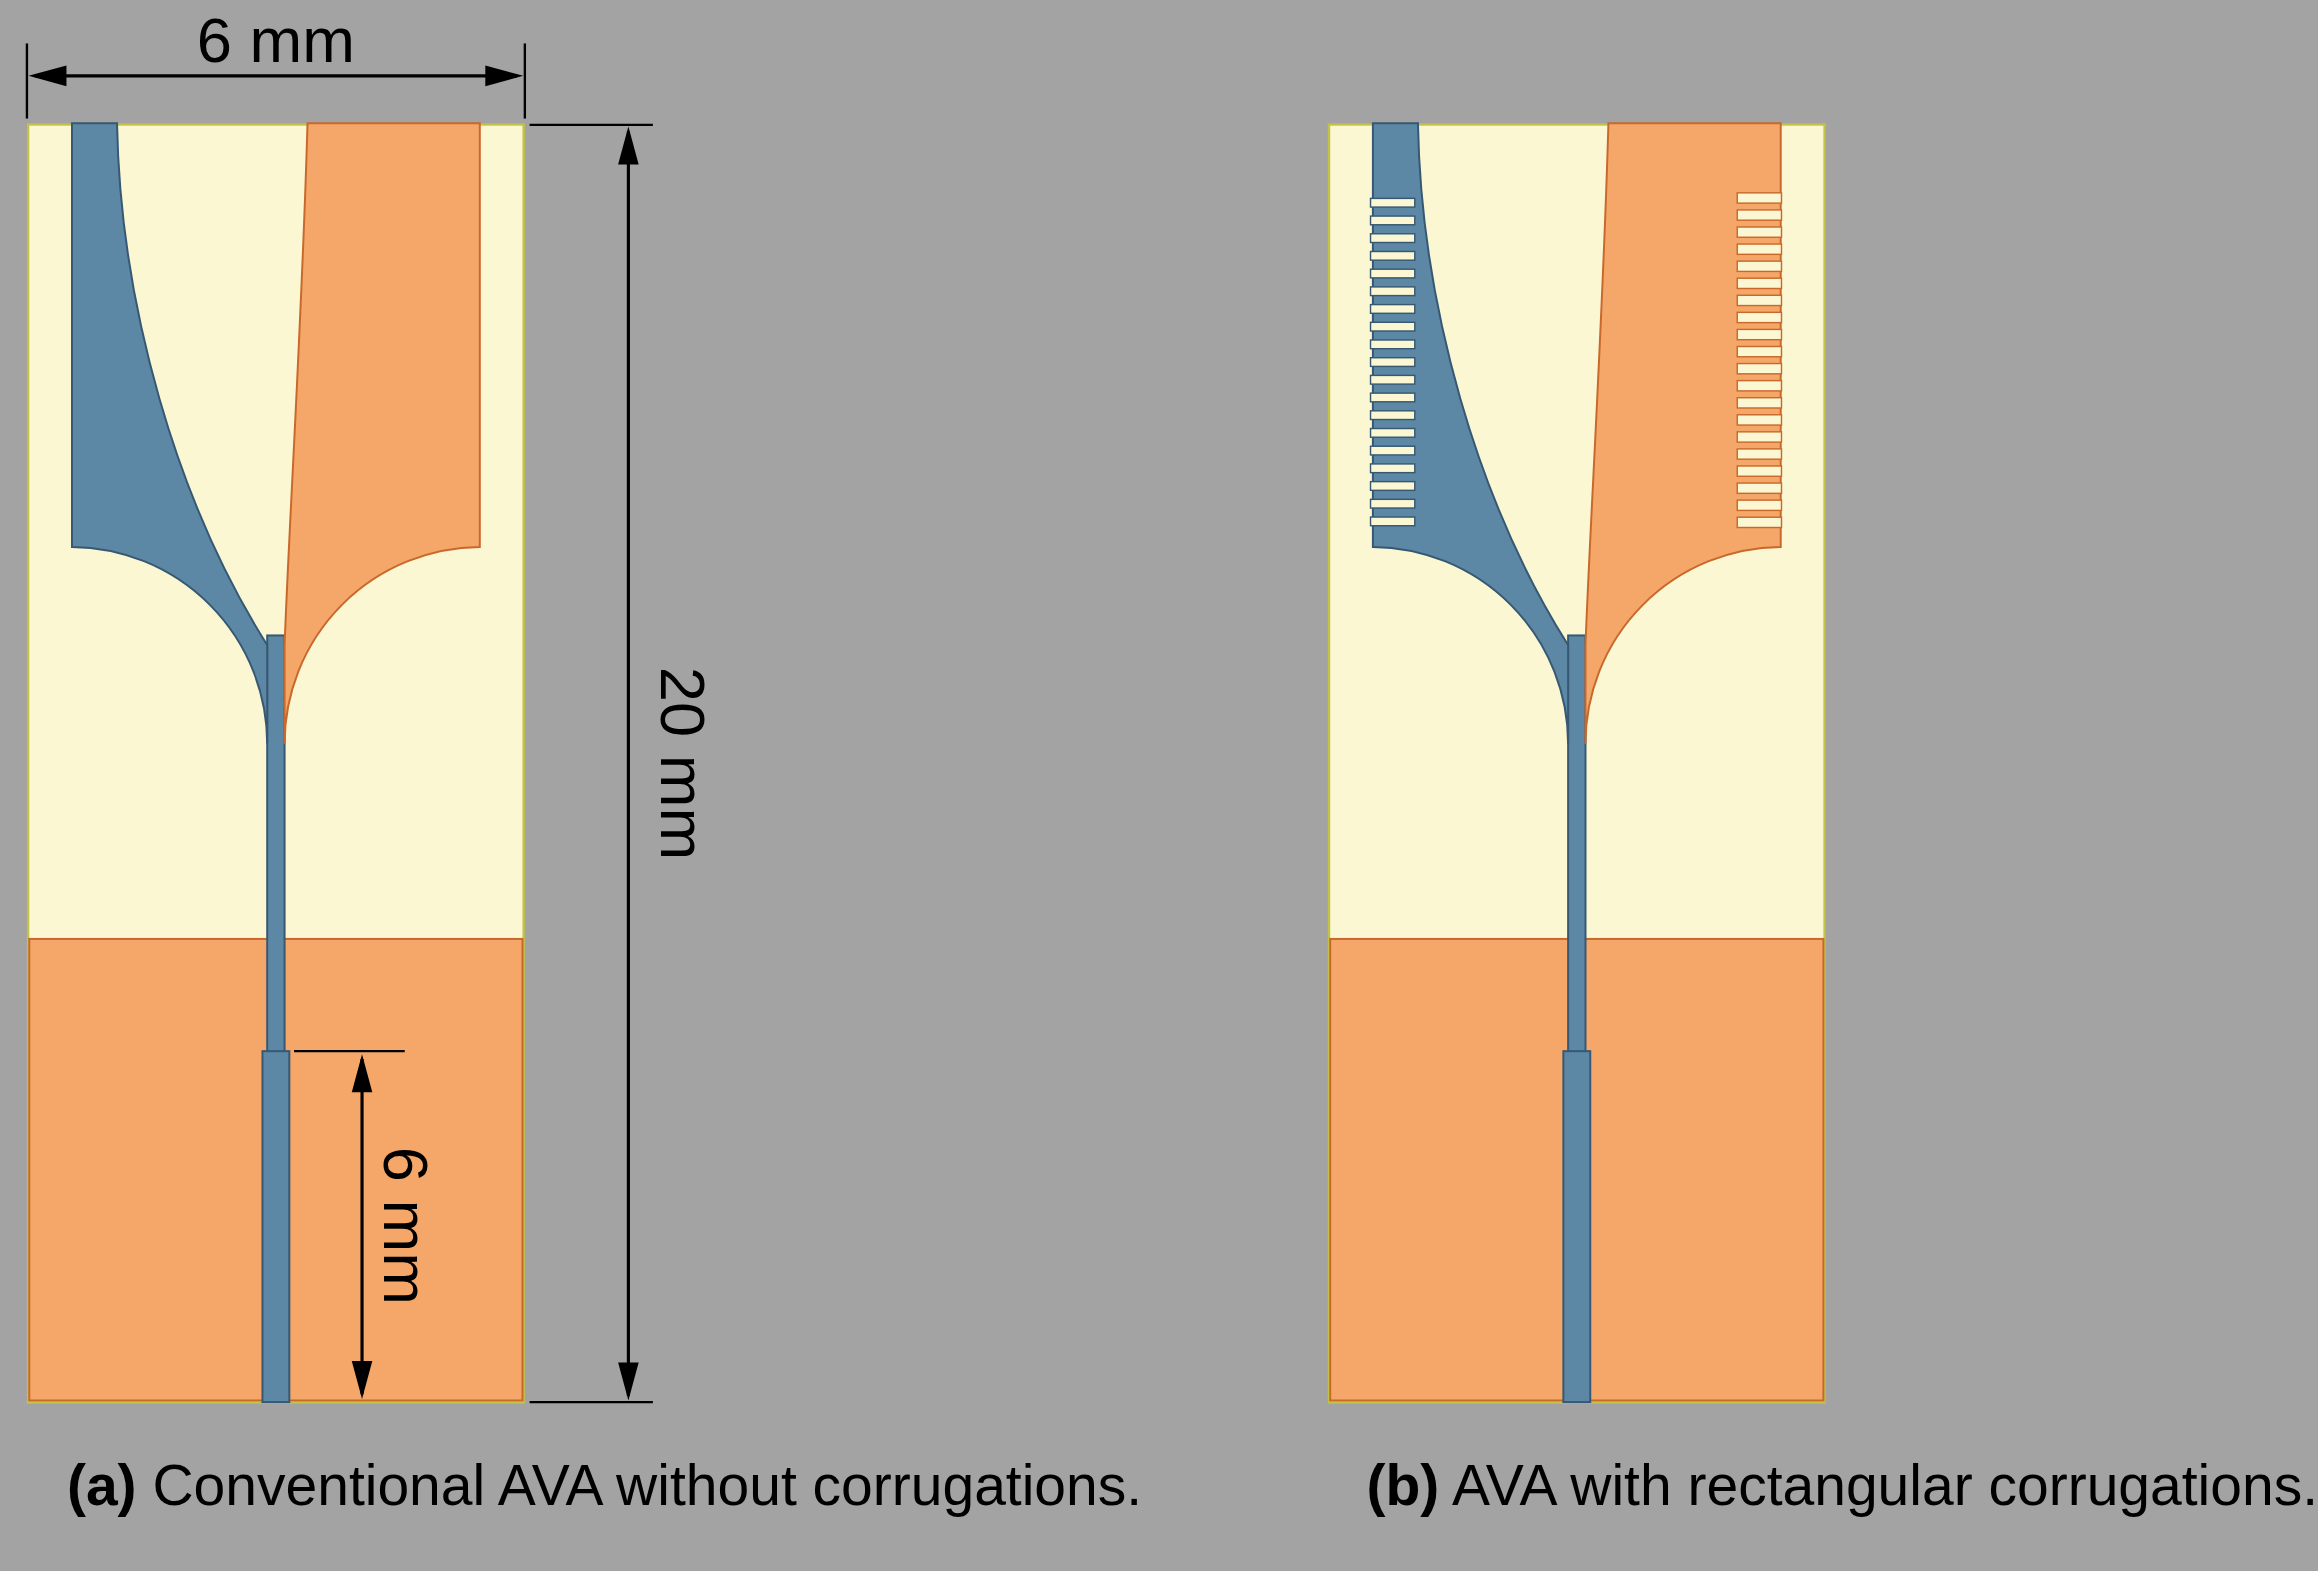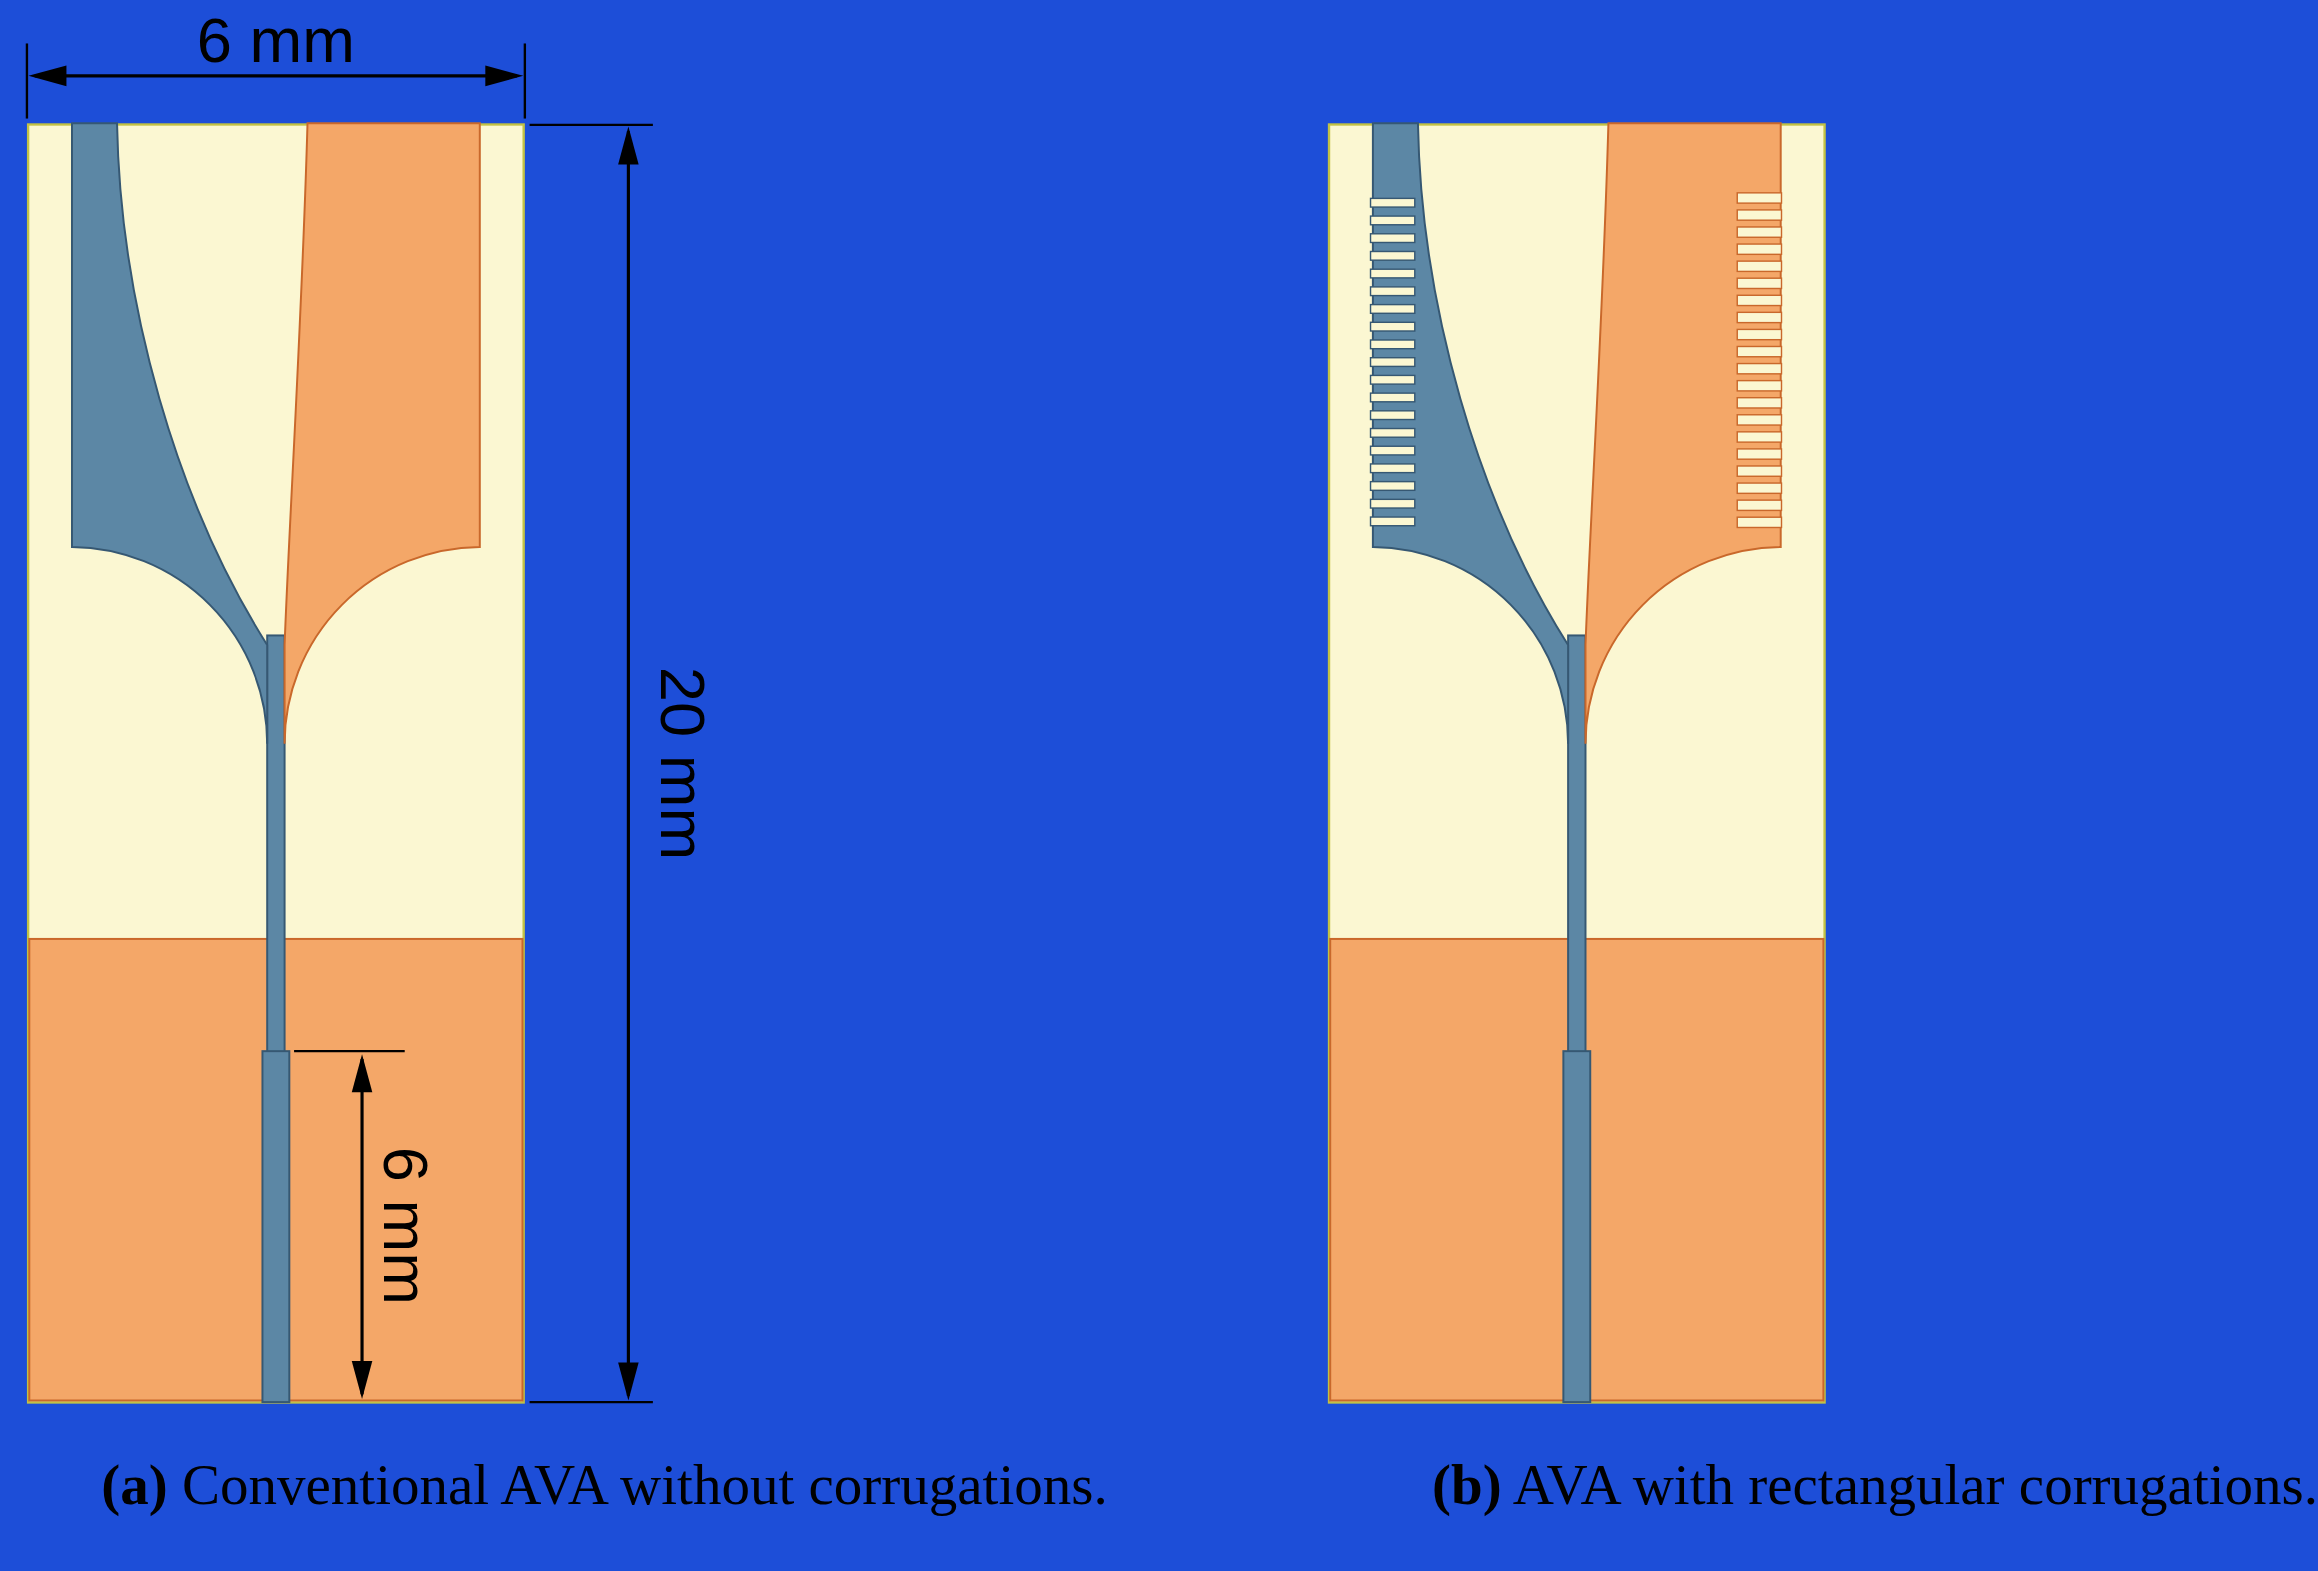--- a/index.html
+++ b/index.html
@@ -1,20 +1,20 @@
 <!DOCTYPE html>
 <html style="--substrate: #FBF7D2; --substrate-border: #C2C244; --copper: #F4A768; --copper-outline: #C9682B; --back-conductor: #5C87A5; --back-outline: #365873; --dimension-ink: #000000;font-size:12.6px"><head>
 <meta charset="utf-8">
 <style>
   html,body { margin:0; padding:0; background:#ffffff; }
   .canvas {
     position: relative;
     width: 2319px;
     height: 1572px;
-    background: #1d4ed8;
+    background: #a3a3a3;
     font-family: "Liberation Serif", serif;
   }
   .canvas svg { position:absolute; left:0; top:0; }
 
   
   .substrate   { fill: var(--substrate); stroke: var(--substrate-border); stroke-width: 3; }
   .copper      { fill: var(--copper); stroke: var(--copper-outline); stroke-width: 2.5; }
   .back        { fill: var(--back-conductor); stroke: var(--back-outline); stroke-width: 2.5; }
   .slot-blue   { fill: var(--substrate); stroke: var(--back-outline); stroke-width: 1.8; }
   .slot-orange { fill: var(--substrate); stroke: var(--copper-outline); stroke-width: 1.8; }
@@ -25,21 +25,21 @@
   .arrow    { fill: var(--dimension-ink); stroke: none; }
   .dim-label {
     font-family: "Liberation Sans", sans-serif;
     font-size: 80px;
     fill: var(--dimension-ink);
   }
 
   .caption {
     position: absolute;
     top: 1452px;
-    font-family: Liberation Serif, serif;
+    font-family: Liberation Sans, sans-serif;
     font-size: 57px;
     color: #000000;
     text-align: center;
     white-space: nowrap;
   }
   #cap-a { left: 8px;  width: 1193px; }
   #cap-b { left: 1272px; width: 1046px; text-align: right; }
   .cap-label { font-weight: bold; }
 </style>
 </head>

